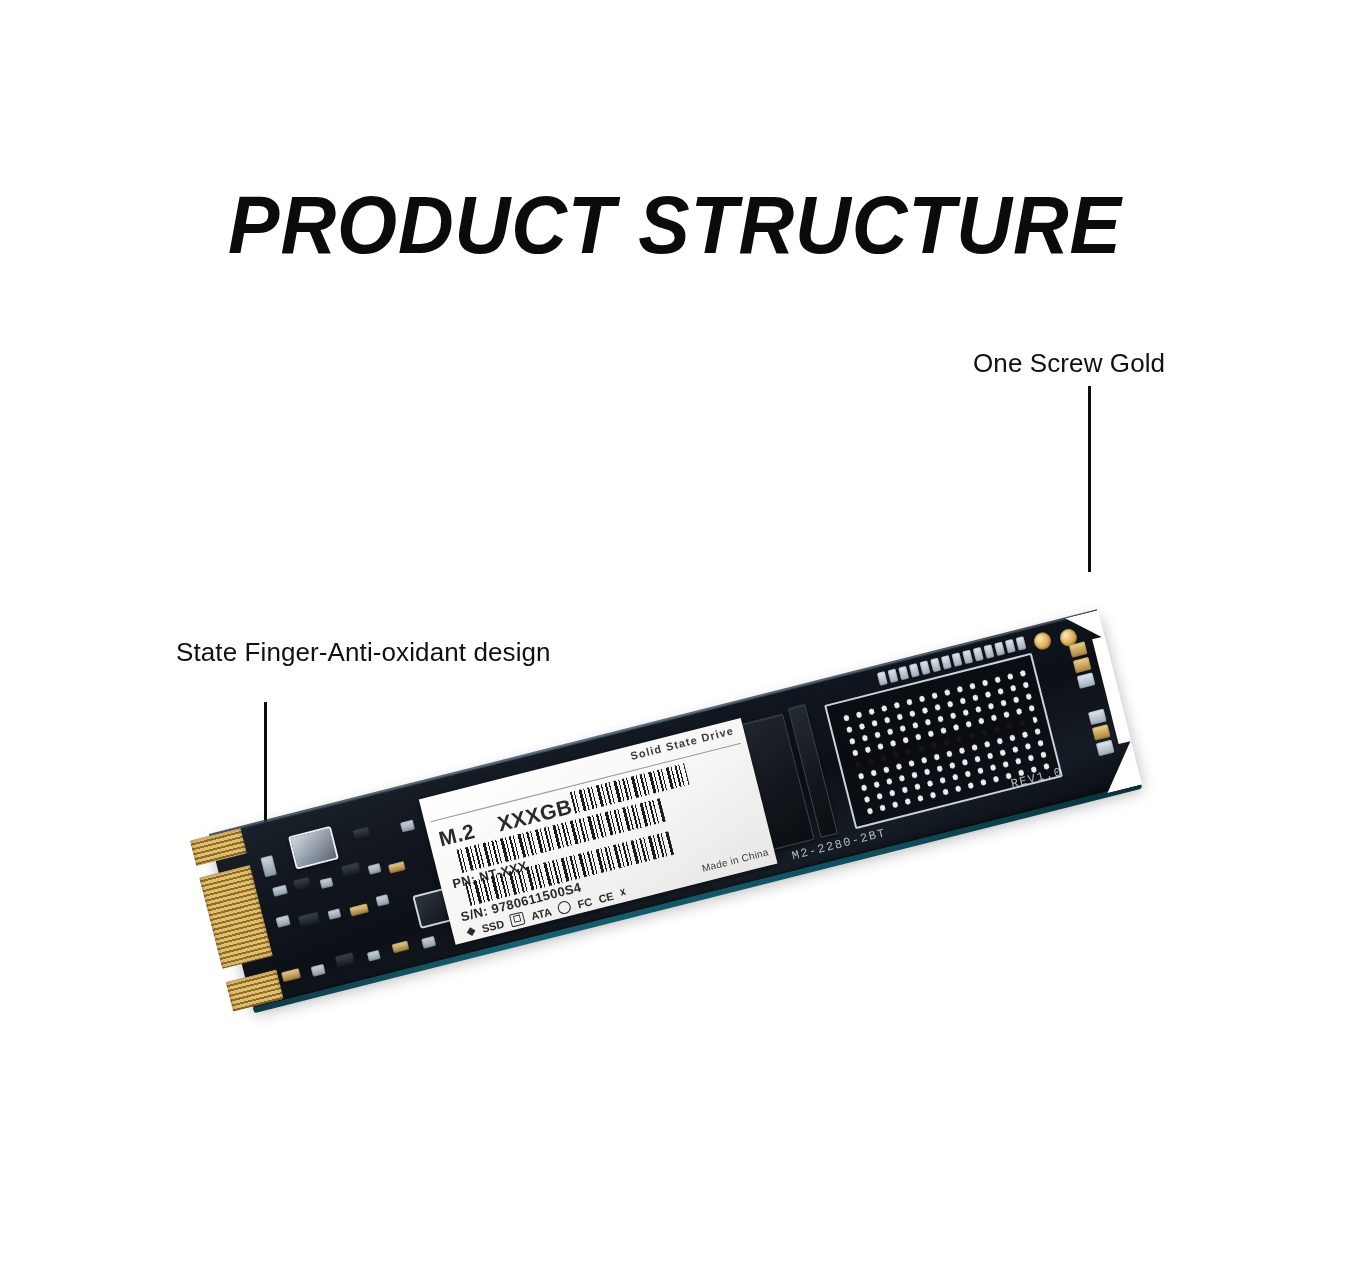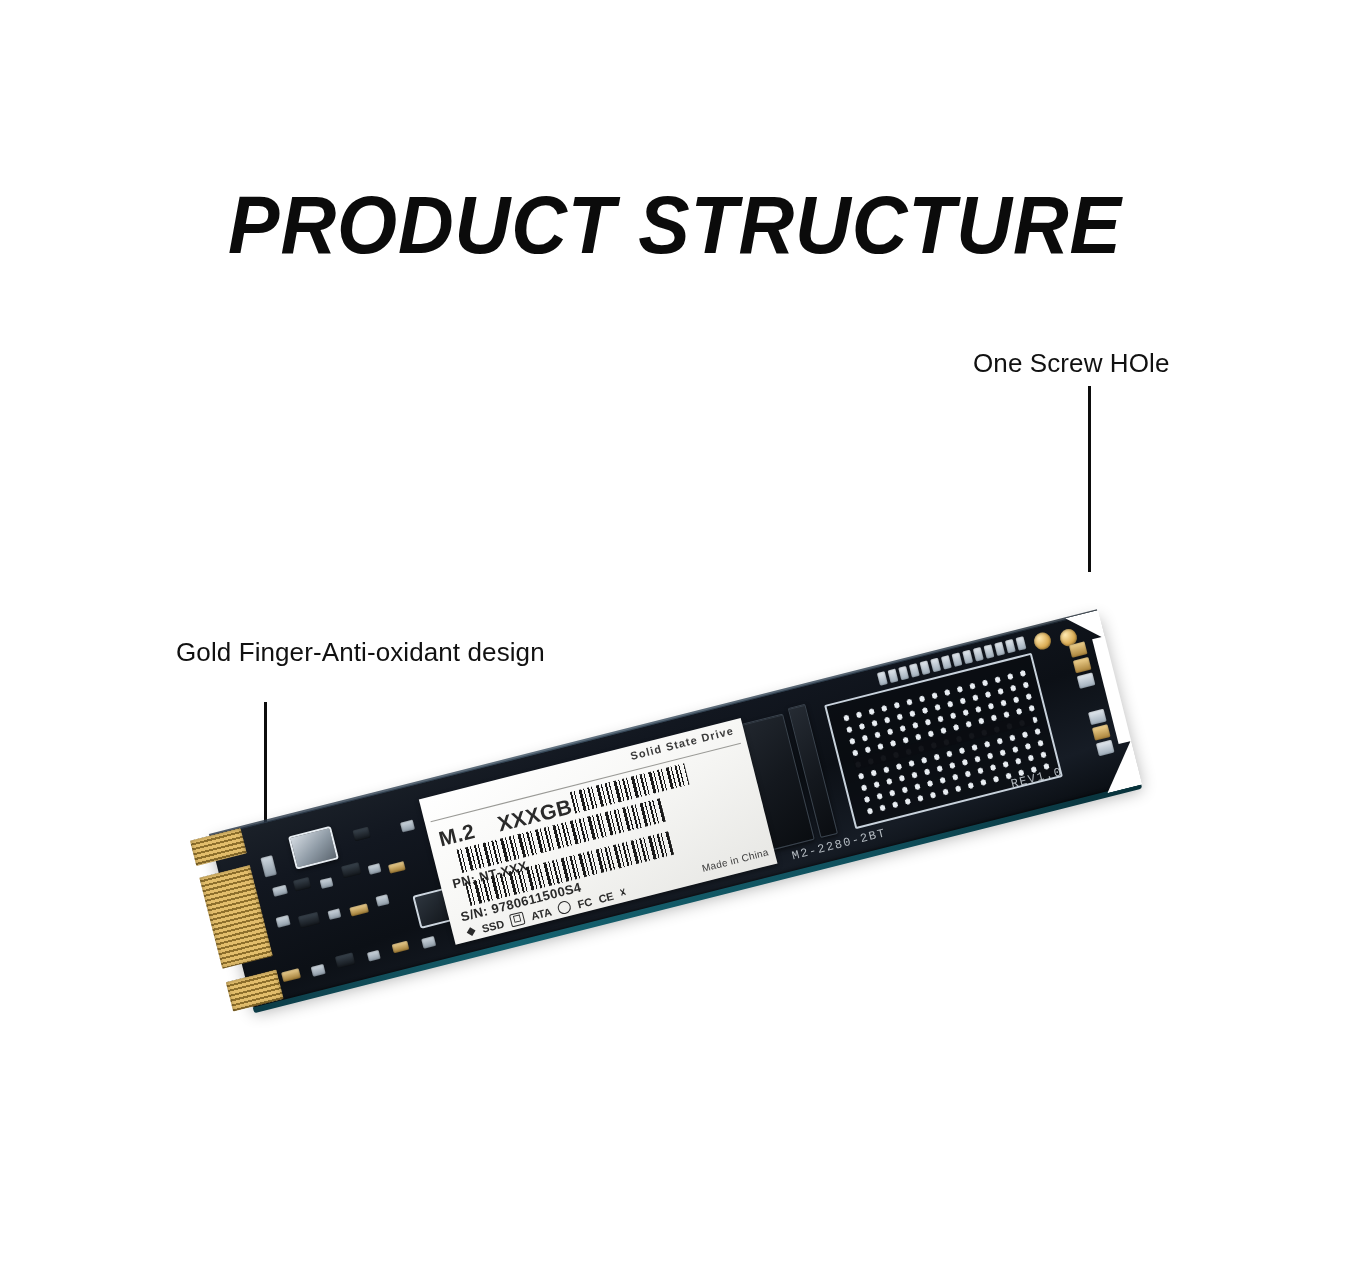--- a/index.html
+++ b/index.html
@@ -335,24 +335,24 @@
     background: linear-gradient(145deg,#2d353e,#11151a);
     border: 2px solid #cdd6df;
     border-radius: 3px;
   }
 </style>
 </head>
 <body>
 
 <div id="page-title">PRODUCT STRUCTURE</div>
 
-<div id="label-screw-hole" class="callout-label">One Screw HOle</div>
+<div id="label-screw-hole" class="callout-label">One Screw Gold</div>
 <div id="leader-screw-hole" class="leader-line"></div>
 
-<div id="label-gold-finger" class="callout-label">Gold Finger-Anti-oxidant design</div>
+<div id="label-gold-finger" class="callout-label">State Finger-Anti-oxidant design</div>
 <div id="leader-gold-finger" class="leader-line"></div>
 
 <div id="ssd-wrap">
   <div id="ssd-board-rot">
 
     <div id="pcb">
       <div id="pcb-edge-top"></div>
       <div id="pcb-edge"></div>
 
       <div id="gold-finger-group">

